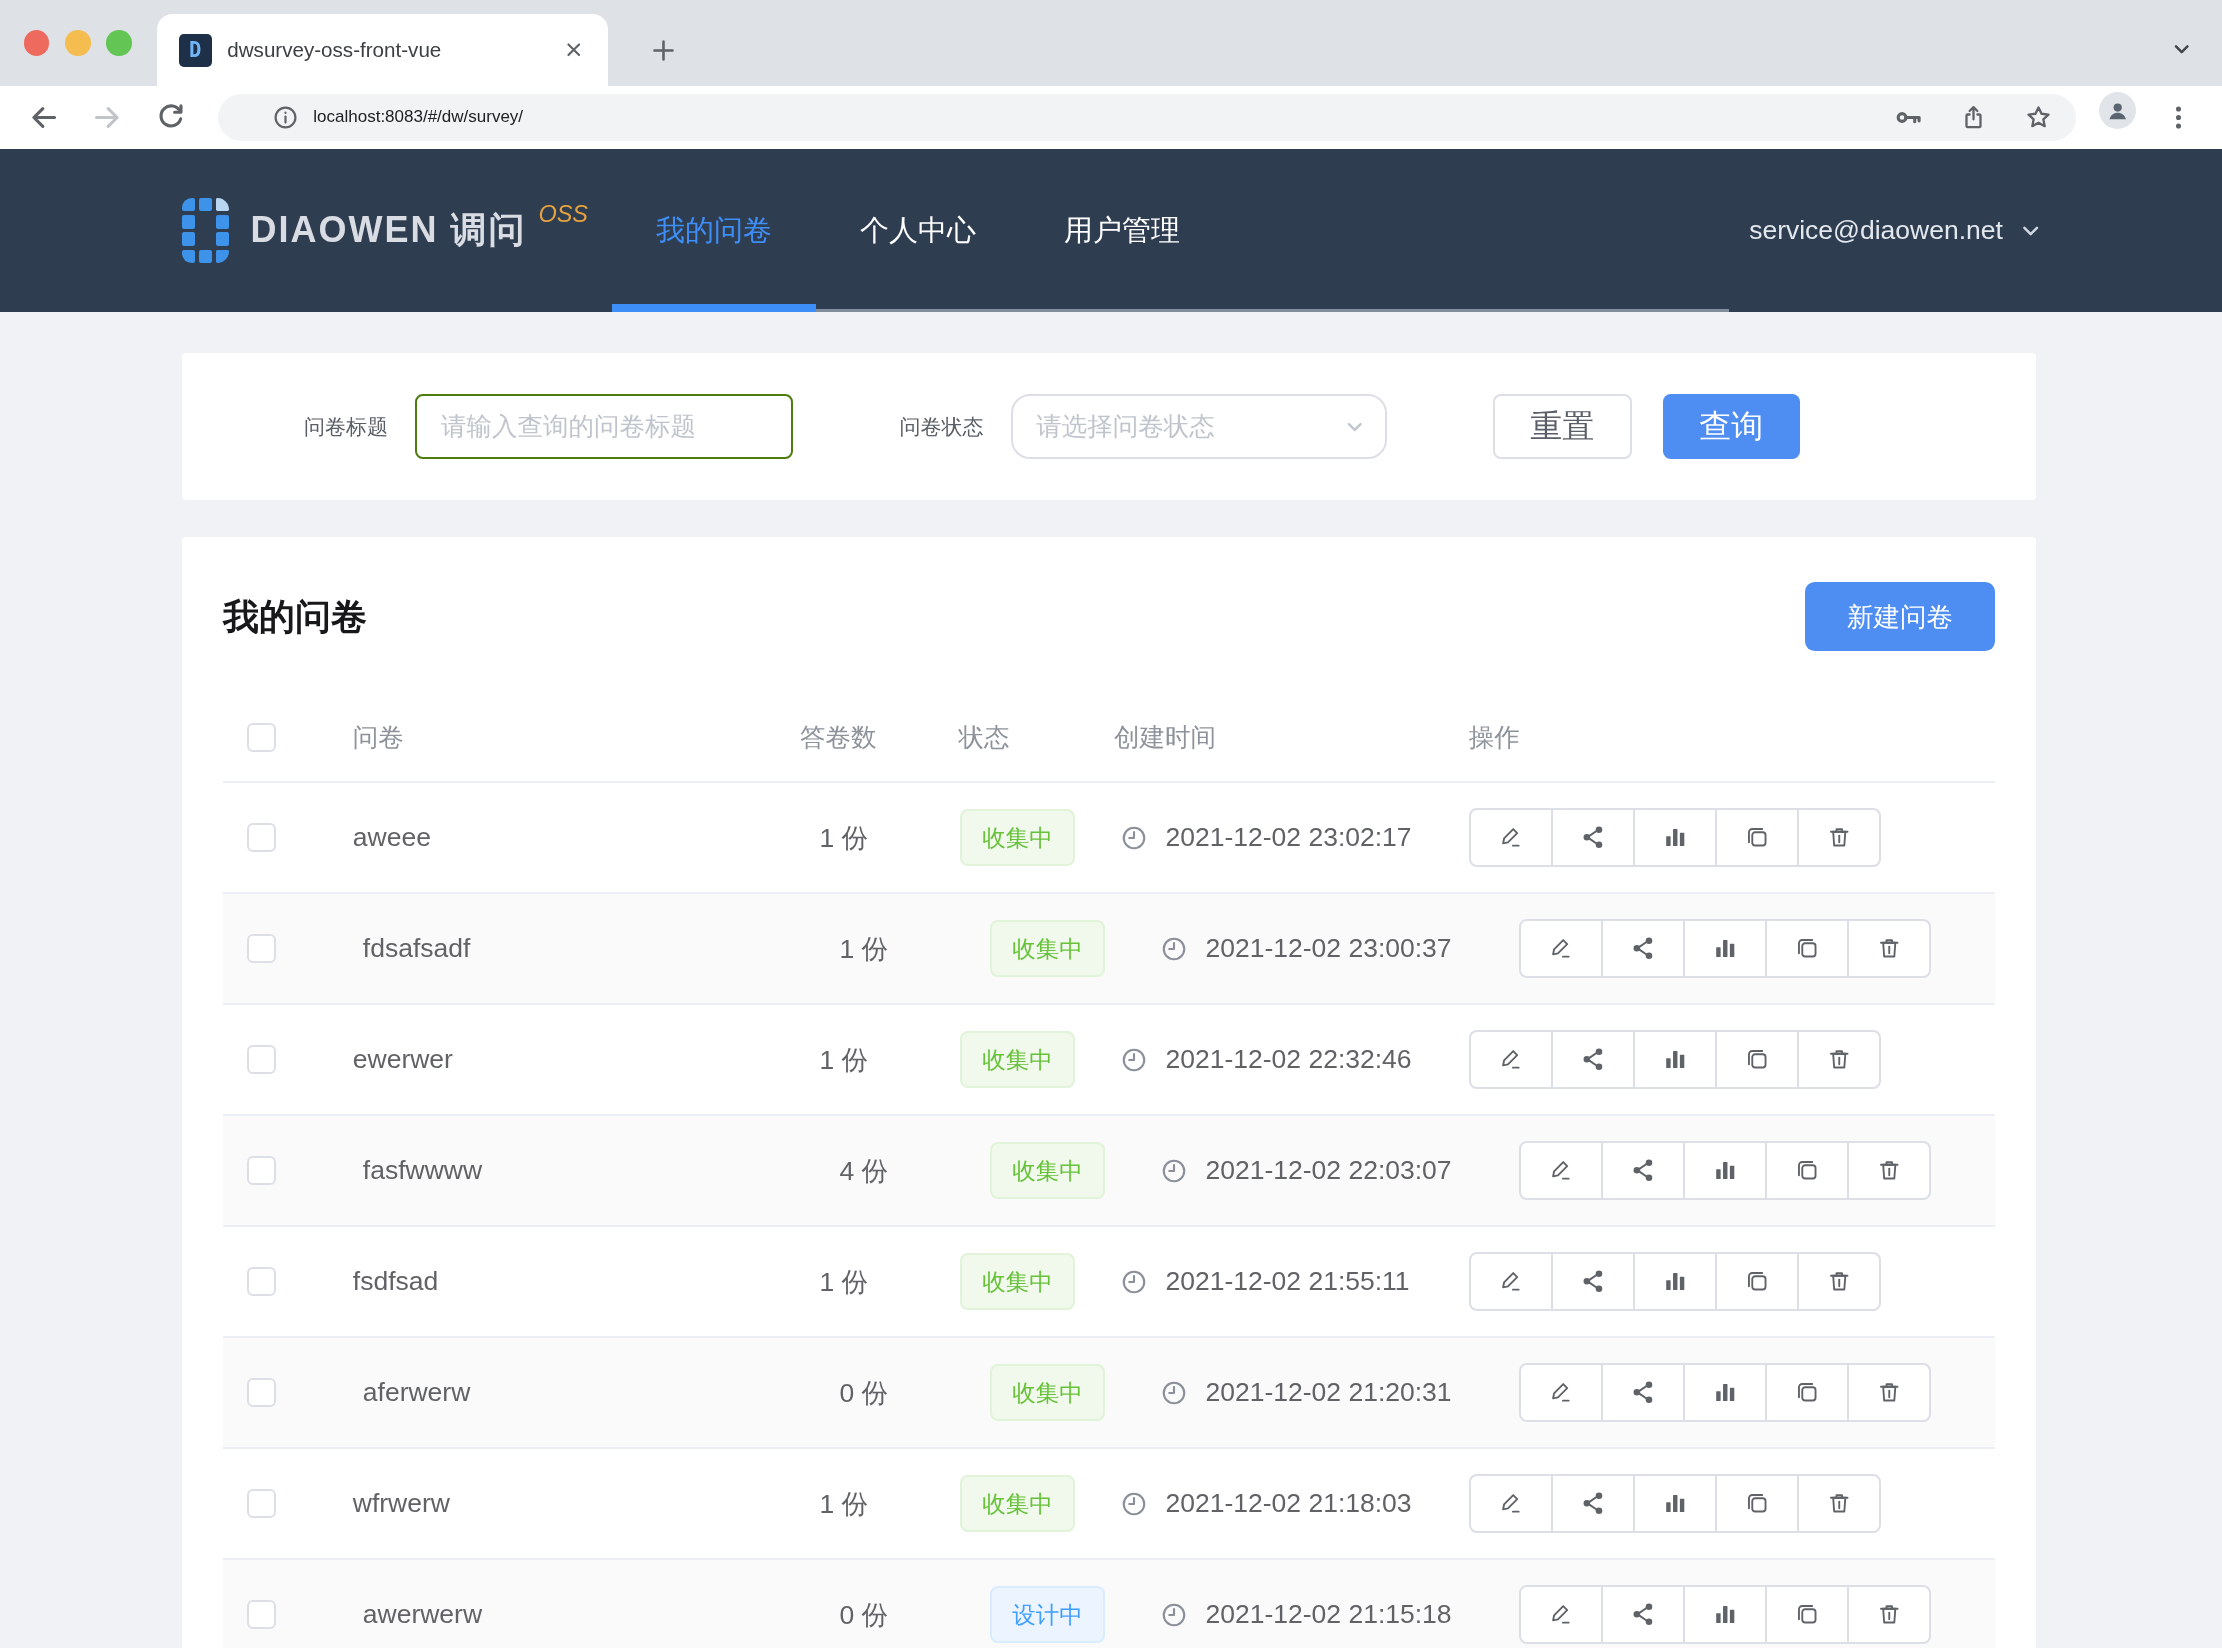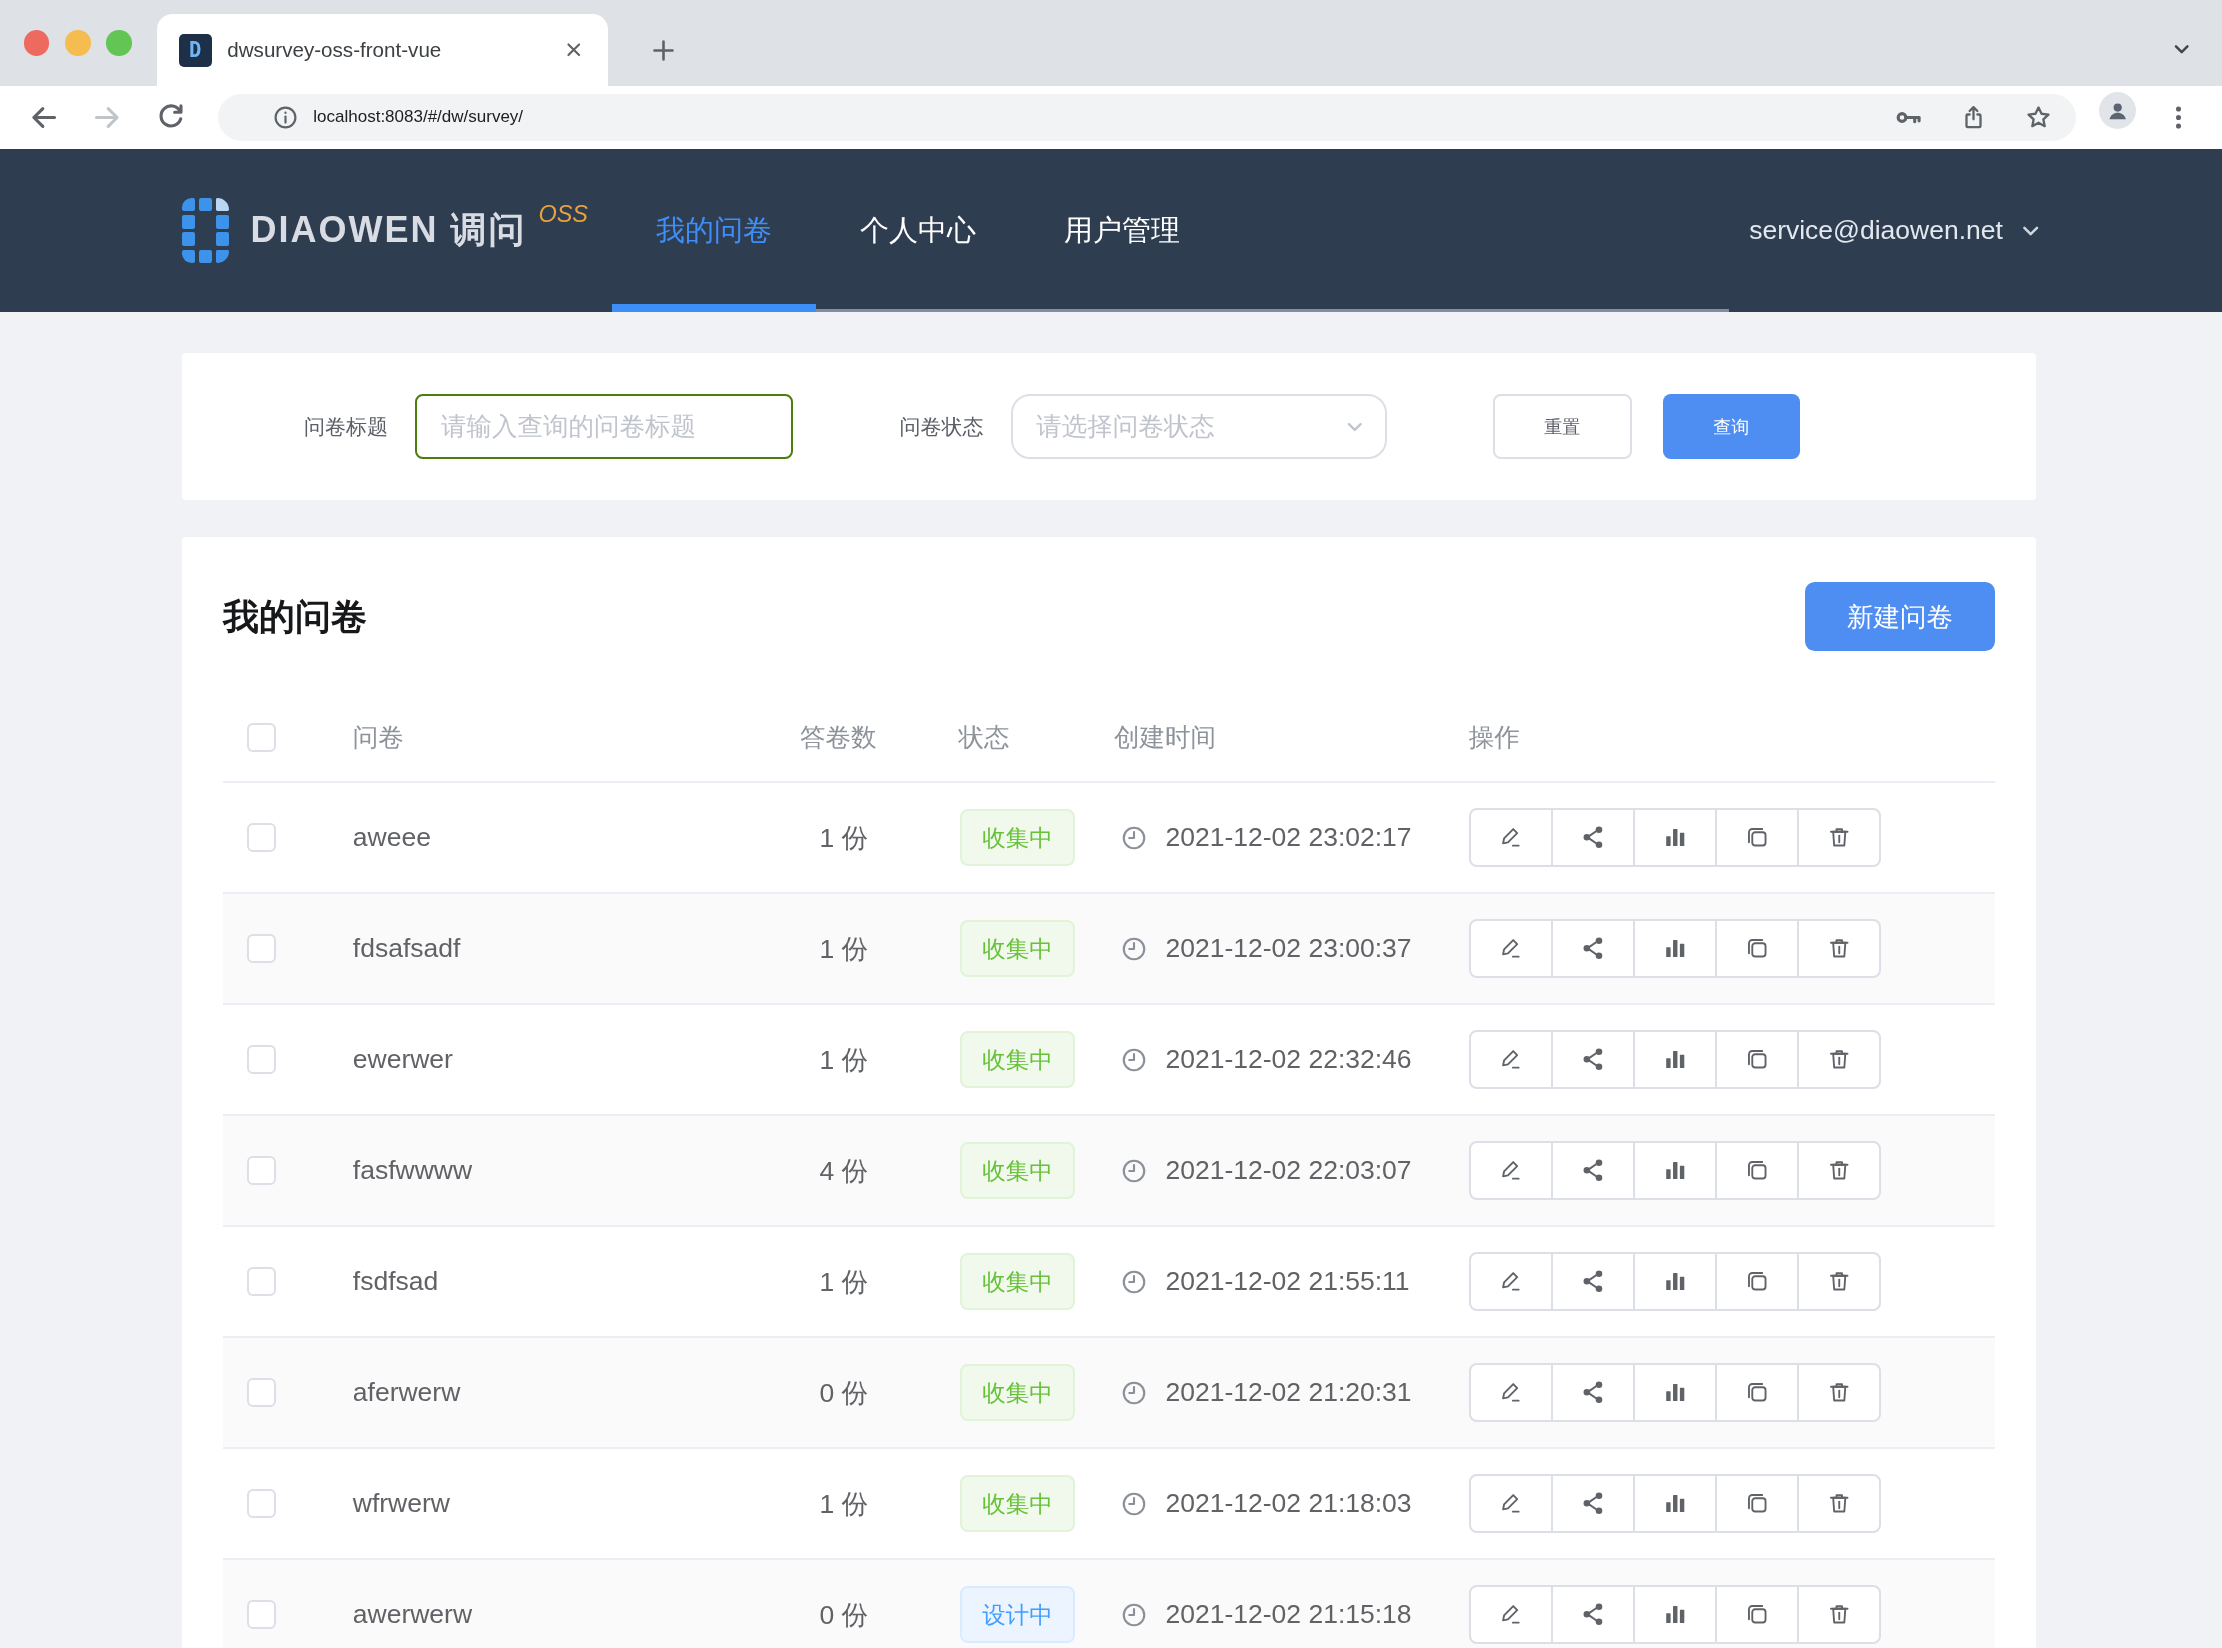--- a/index.html
+++ b/index.html
@@ -88,39 +88,39 @@
   .f-input { margin-left:27.4px; width:378px; height:65px; border:2px solid #4d7c0f;
              border-radius:7.8px; font-size:25.5px; color:#8b5cf6; padding:0 23.5px;
              outline:none; background:#fff; }
   .f-input::placeholder { color:#c0c4cc; }
   .f-select { margin-left:27.4px; width:376px; height:65px; border:2px solid #dcdfe6;
               border-radius:19px; display:flex; align-items:center; padding:0 17.6px 0 23.5px;
               background:#fff; cursor:pointer; }
   .f-select .ph { font-size:25.5px; color:#c0c4cc; flex:1; }
   .lbl2 { margin-left:106px; }
   .btn { display:flex; align-items:center; justify-content:center; border-radius:7.8px;
-         font-size:18px; cursor:pointer; white-space:nowrap; }
+         font-size:32px; cursor:pointer; white-space:nowrap; }
   .btn-plain { margin-left:106px; width:139px; height:65px; background:#fff;
                border:2px solid #dcdfe6; color:#5a5e66; }
   .btn-primary { margin-left:31px; width:137px; height:65px;
                  background:var(--accent-blue); color:#fff; border:none; }
 
   .main-card { left:182px; top:225px; width:1854px; height:1186px; }
   .card-head { display:flex; align-items:flex-start; justify-content:space-between;
                padding:45px 41px 0 41px; }
   .page-title { font-size:36px; font-weight:bold; color:#17181a; line-height:69px; }
   .btn-create { width:190px; height:69px; border-radius:9.8px; background:var(--accent-blue);
                 color:#fff; font-size:26.5px; margin:0; }
 
   .table { margin:42px 41px 0 41px; }
   .thead, .trow { display:flex; align-items:center; }
   .thead { height:90px; border-bottom:2px solid #ebeef5; color:#8e939b; font-size:25.5px; }
   .trow  { height:111px; border-bottom:2px solid #ebeef5; font-size:26.5px; color:#606266;
            background:#fff; }
-  .trow.striped { background:#fafafa; }
+  .trow.striped { background:#fafafa;gap:10px; }
   .col { display:flex; align-items:center; }
   .c-check   { width:120px; padding-left:23.5px; }
   .c-name    { width:451px; padding-left:9.8px; }
   .c-count   { width:147px; padding-left:25.5px; }
   .thead .c-count { padding-left:5.9px; }
   .c-status  { width:167px; padding-left:18.6px; }
   .thead .c-status { padding-left:17.6px; }
   .c-created { width:353px; padding-left:10.8px; }
   .thead .c-created { padding-left:5.9px; }
   .c-actions { flex:1; padding-left:7.8px; }

